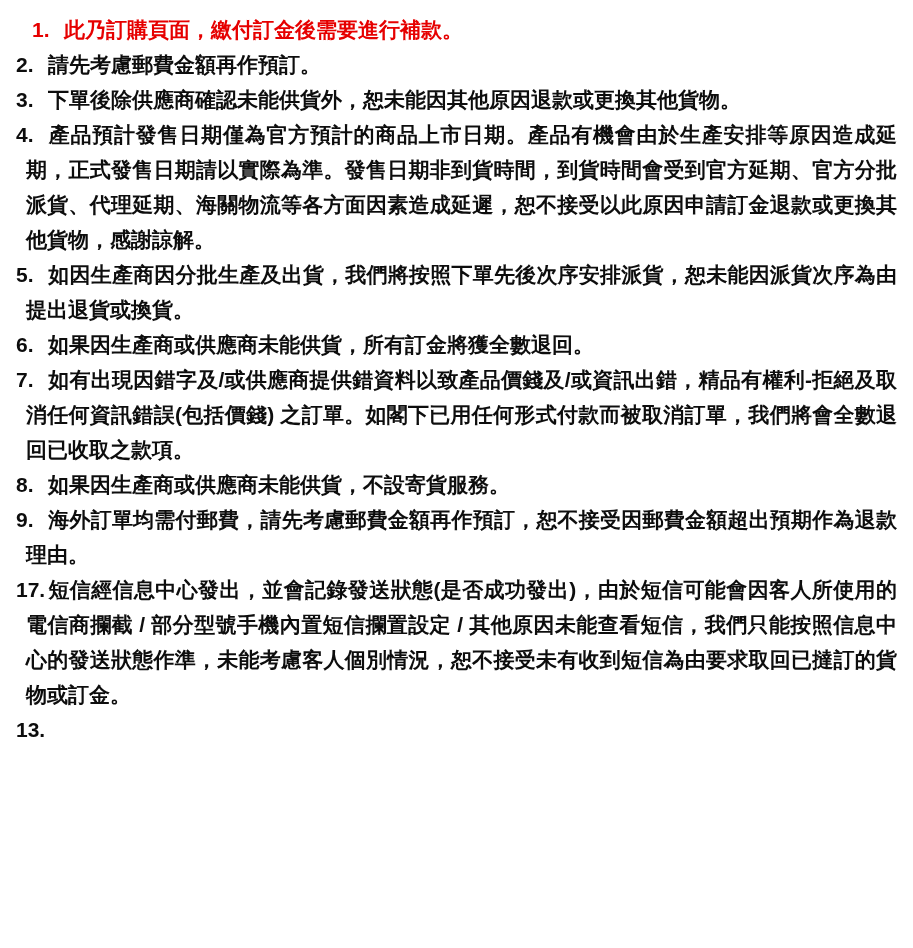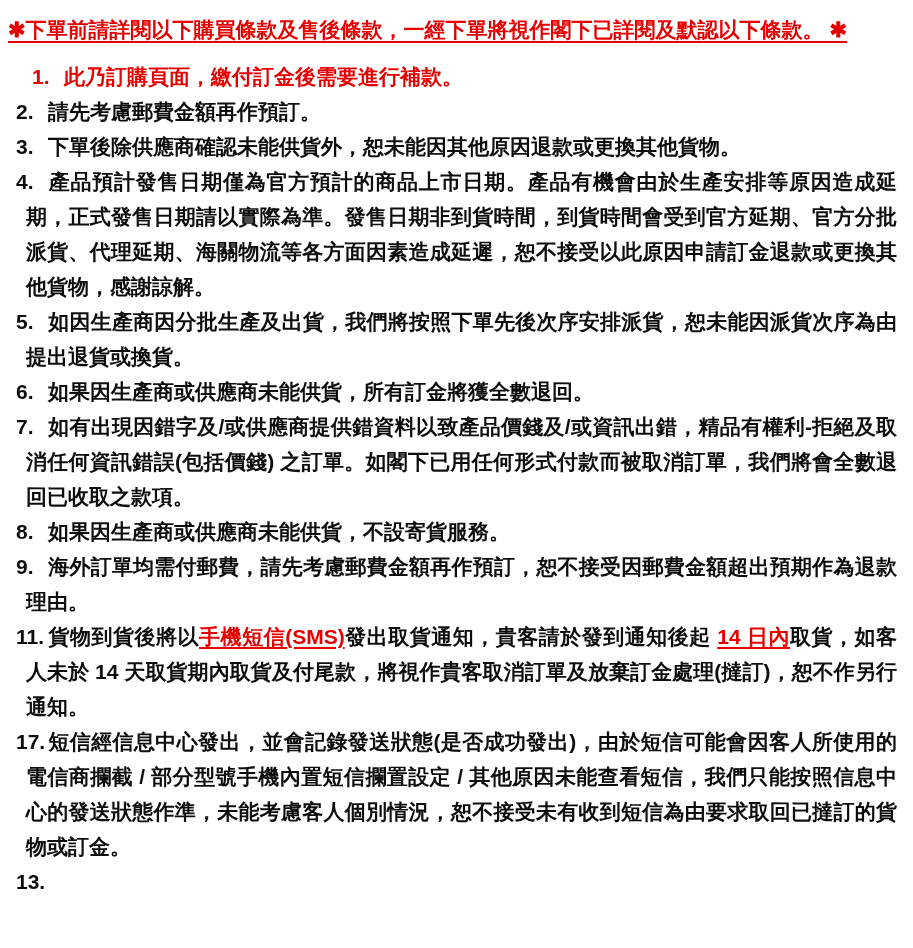--- a/index.html
+++ b/index.html
@@ -59,30 +59,28 @@
     color: #e60000;
     text-decoration: underline;
     text-underline-offset: 3px;
     text-decoration-thickness: 2px;
   }
 </style>
 </head>
 <body>
 
 <div class="doc">
-  <div class="notice">✱下單前請詳閱以下購買條款及售後條款，一經下單將視作閣下已詳閱及默認以下條款。 ✱</div>
 
 
   <ol class="terms">
       <li class="term red"><span class="num">1.</span><span>此乃訂購頁面，繳付訂金後需要進行補款。</span></li>
       <li class="term"><span class="num">2.</span><span>請先考慮郵費金額再作預訂。</span></li>
       <li class="term"><span class="num">3.</span><span>下單後除供應商確認未能供貨外，恕未能因其他原因退款或更換其他貨物。</span></li>
       <li class="term"><span class="num">4.</span><span>產品預計發售日期僅為官方預計的商品上市日期。產品有機會由於生產安排等原因造成延期，正式發售日期請以實際為準。發售日期非到貨時間，到貨時間會受到官方延期、官方分批派貨、代理延期、海關物流等各方面因素造成延遲，恕不接受以此原因申請訂金退款或更換其他貨物，感謝諒解。</span></li>
       <li class="term"><span class="num">5.</span><span>如因生產商因分批生產及出貨，我們將按照下單先後次序安排派貨，恕未能因派貨次序為由提出退貨或換貨。</span></li>
       <li class="term"><span class="num">6.</span><span>如果因生產商或供應商未能供貨，所有訂金將獲全數退回。</span></li>
       <li class="term"><span class="num">7.</span><span>如有出現因錯字及/或供應商提供錯資料以致產品價錢及/或資訊出錯，精品有權利-拒絕及取消任何資訊錯誤(包括價錢) 之訂單。如閣下已用任何形式付款而被取消訂單，我們將會全數退回已收取之款項。</span></li>
       <li class="term"><span class="num">8.</span><span>如果因生產商或供應商未能供貨，不設寄貨服務。</span></li>
       <li class="term"><span class="num">9.</span><span>海外訂單均需付郵費，請先考慮郵費金額再作預訂，恕不接受因郵費金額超出預期作為退款理由。</span></li>
-      <li class="term"><span class="num">11.</span><span>貨物到貨後將以</span><span class="red-underline">手機短信(SMS)</span><span>發出取貨通知，貴客請於發到通知後起 </span><span class="red-underline">14 日內</span><span>取貨，如客人未於 14 天取貨期內取貨及付尾款，將視作貴客取消訂單及放棄訂金處理(撻訂)，恕不作另行通知。</span></li>
       <li class="term"><span class="num">17.</span><span>短信經信息中心發出，並會記錄發送狀態(是否成功發出)，由於短信可能會因客人所使用的電信商攔截 / 部分型號手機內置短信攔置設定 / 其他原因未能查看短信，我們只能按照信息中心的發送狀態作準，未能考慮客人個別情況，恕不接受未有收到短信為由要求取回已撻訂的貨物或訂金。</span></li>
       <li class="term"><span class="num">13.</span></li>
     </ol>
 </div>
 
 </body></html>

